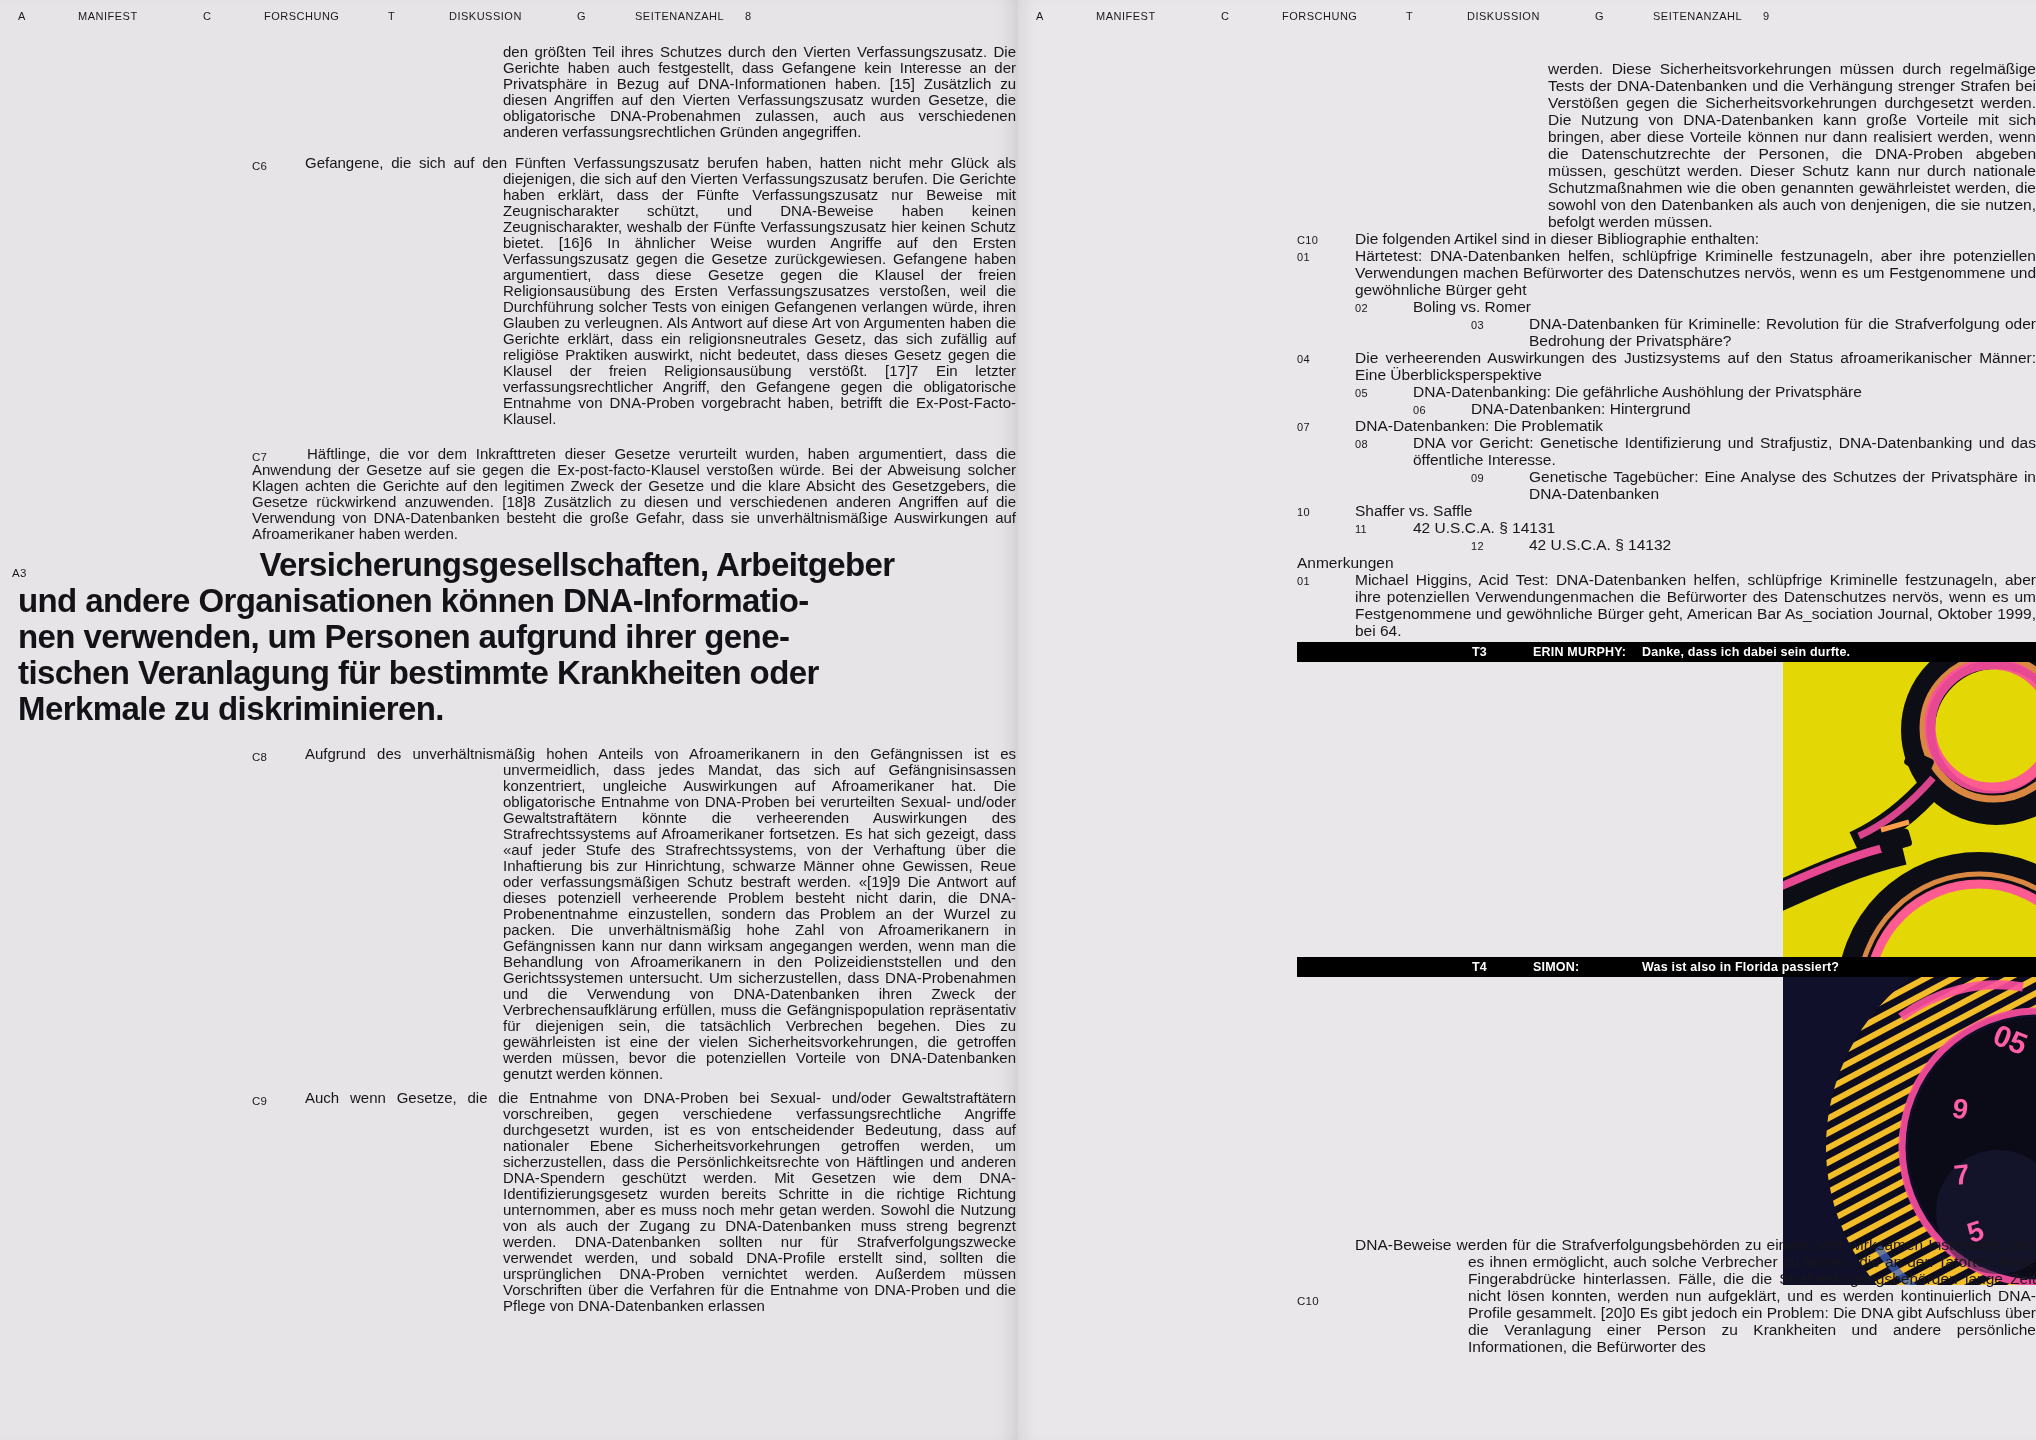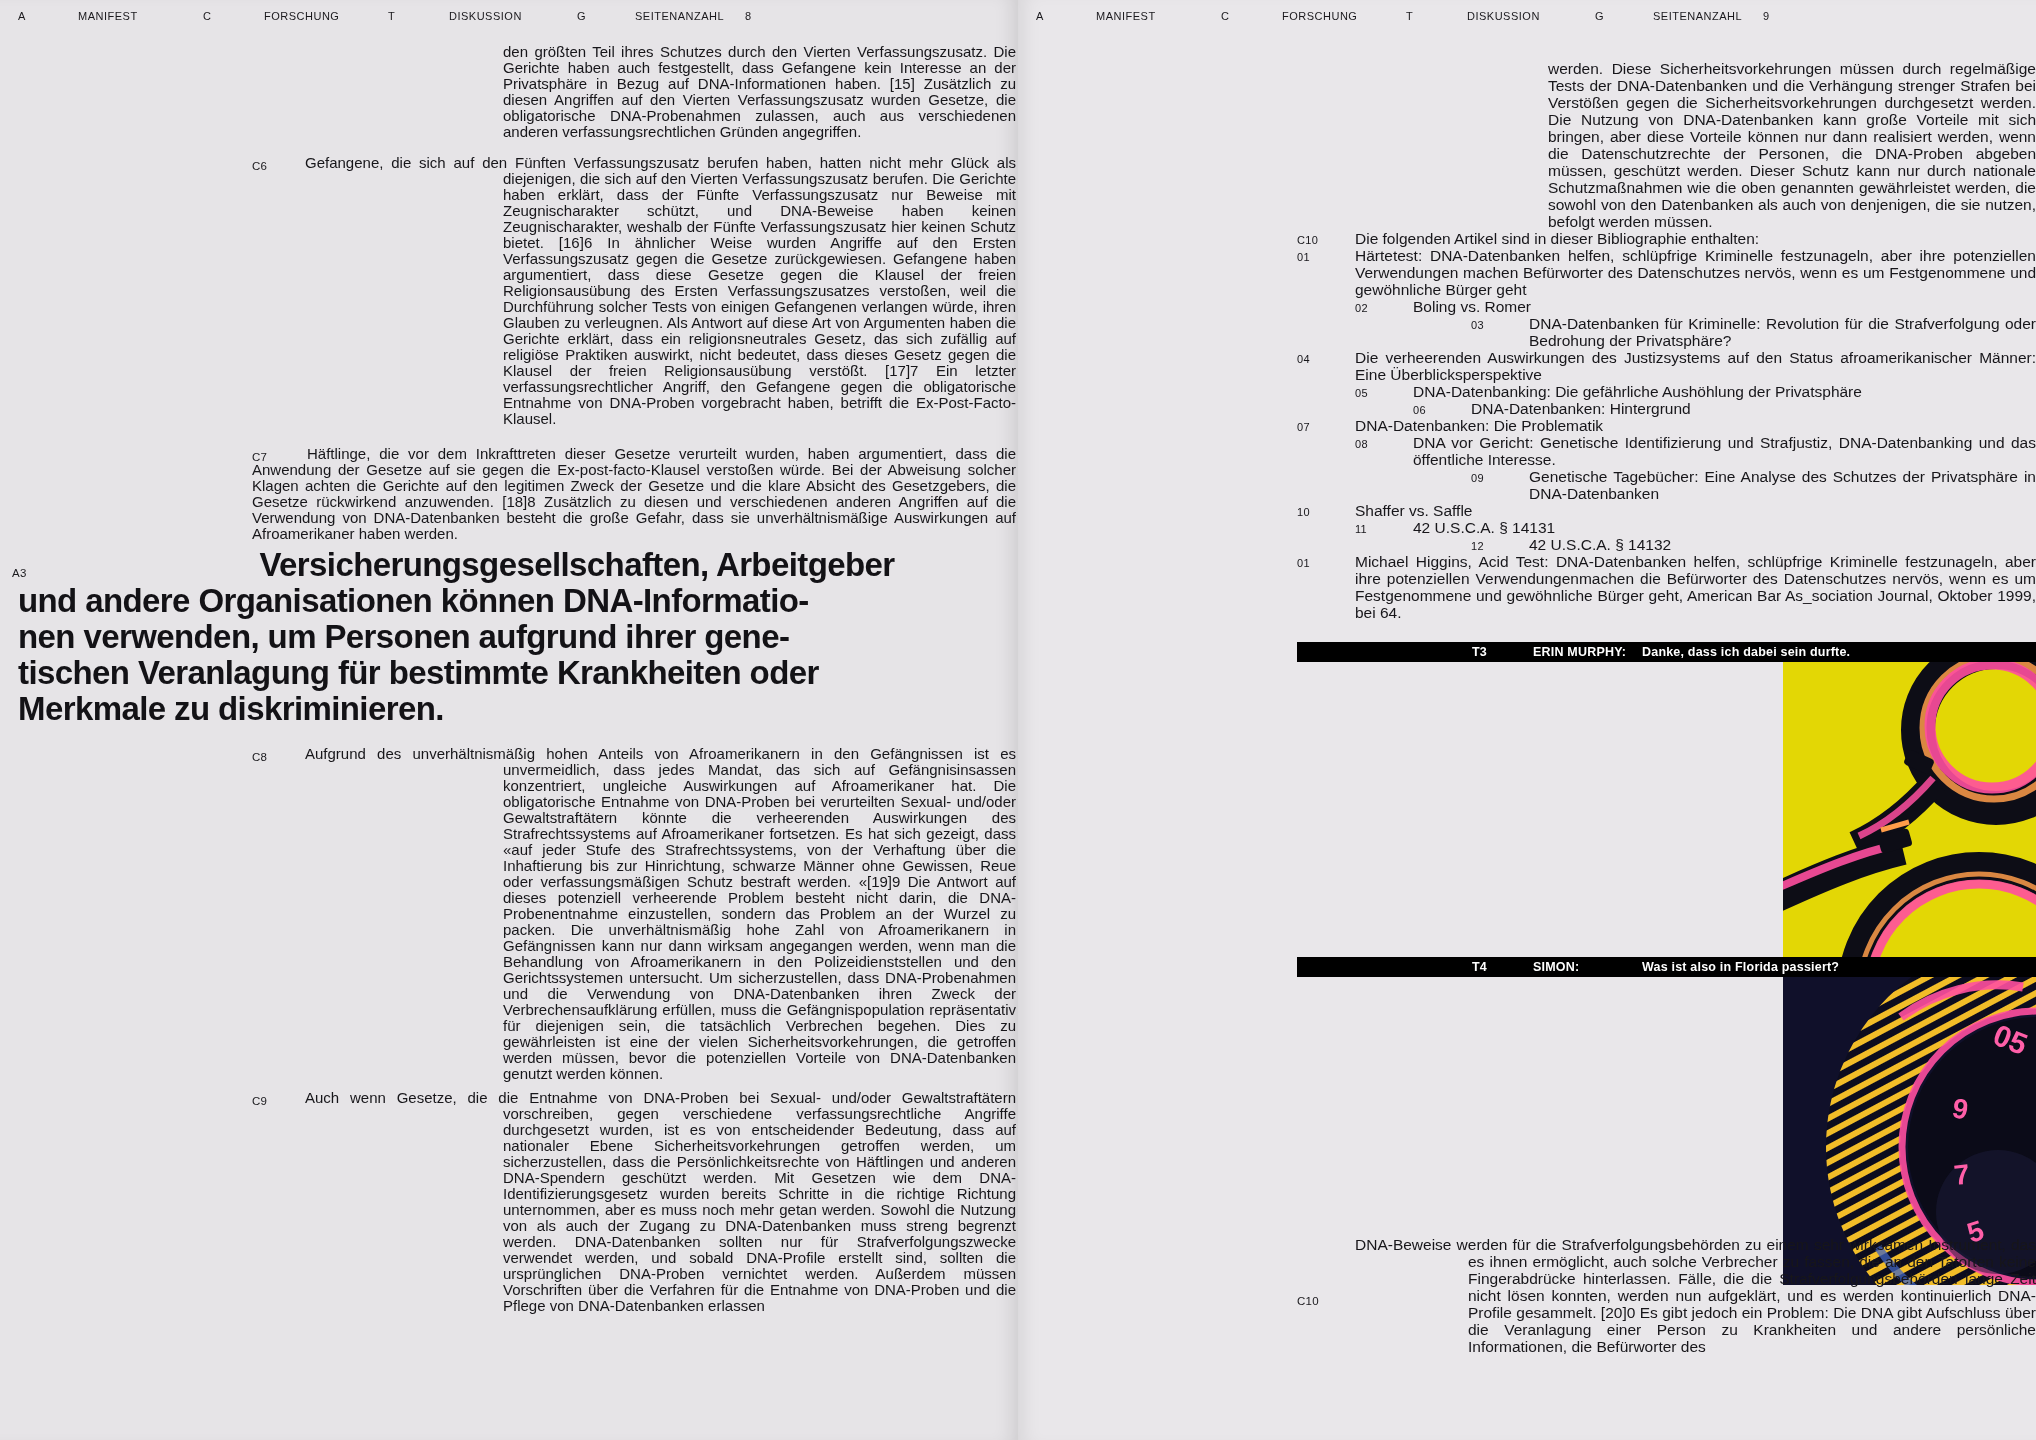--- a/index.html
+++ b/index.html
@@ -161,20 +161,21 @@
       </div>
       <div class="bib lvl-1">
         <span class="num">11</span>
         <span>42 U.S.C.A. § 14131</span>
       </div>
       <div class="bib lvl-3">
         <span class="num">12</span>
         <span>42 U.S.C.A. § 14132</span>
       </div>
 
+      <div class="notes-heading">Anmerkungen</div>
       <div class="bib">
         <span class="num">01</span>
         <span>Michael Higgins, Acid Test: DNA-Datenbanken helfen, schlüpfrige Kriminelle festzunageln, aber ihre potenziellen Verwendungenmachen die Befürworter des Datenschutzes nervös, wenn es um Festgenommene und gewöhnliche Bürger geht, American Bar As_sociation Journal, Oktober 1999, bei 64.</span>
       </div>
     </div>
 
     <div class="bar bar-t3">
       <span class="tag">T3</span>
       <span class="speaker">ERIN MURPHY:</span>
       <span class="quote">Danke, dass ich dabei sein durfte.</span>

